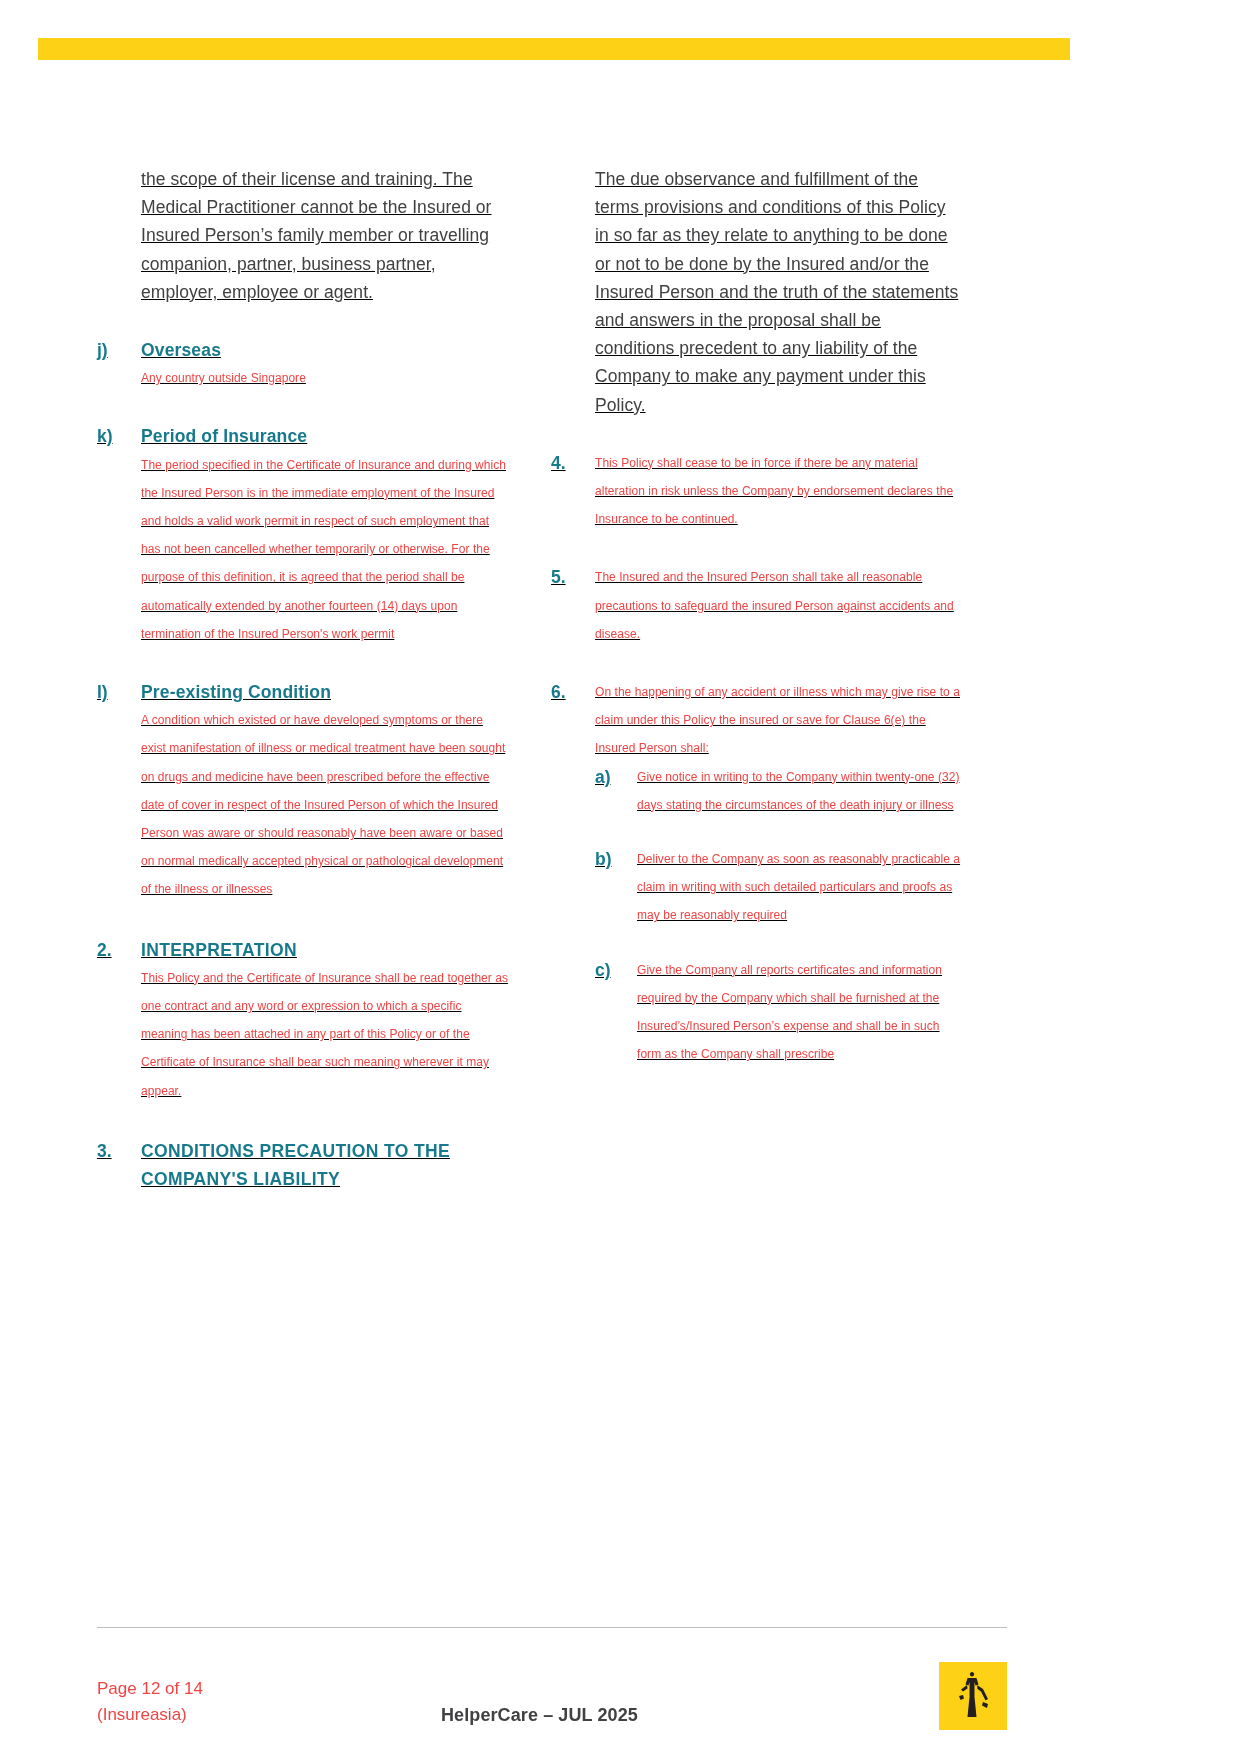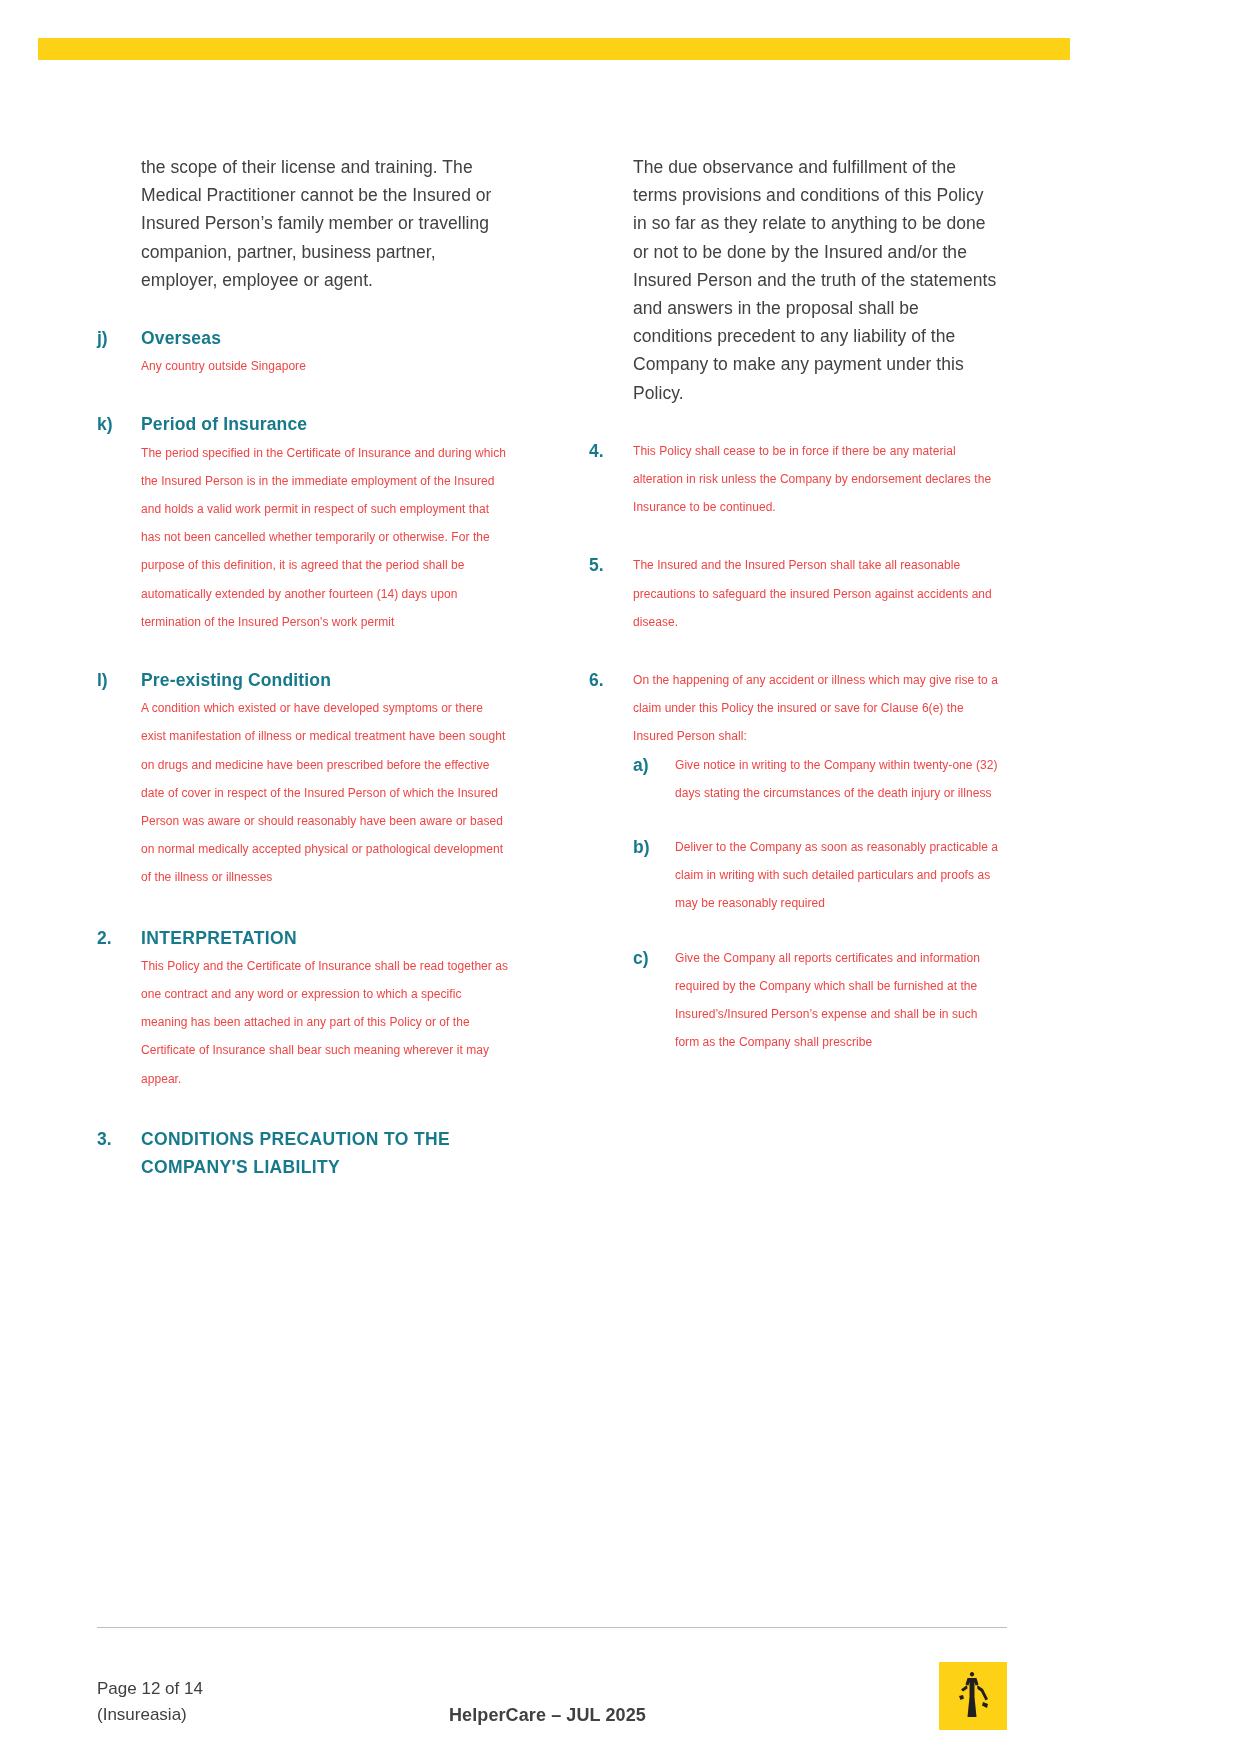--- a/index.html
+++ b/index.html
@@ -24,25 +24,26 @@
     top: 38px;
     width: 1032px;
     height: 22px;
     background: #FCD116;
   }
 
   
   .columns {
     position: absolute;
     left: 97px;
-    top: 153px;
+    top: 165px;
     width: 910px;
     display: flex;
-    gap: 80px;
+    gap: 42px;
     align-items: flex-start;
+    text-decoration: underline;
   }
   .col {
     width: 412px;
     flex: 0 0 412px;
   }
 
   
   .para {
     font-size: 17.5px;
     line-height: 28.2px;
@@ -110,25 +111,25 @@
     top: 1648px;
     width: 910px;
     height: 90px;
   }
   .footer-left {
     position: absolute;
     left: 0;
     top: 28px;
     font-size: 17px;
     line-height: 26px;
-    color: #404040;
+    color: #ef4444;
   }
   .footer-center {
     position: absolute;
-    left: 352px;
+    left: 344px;
     top: 54px;
     font-size: 18px;
     line-height: 26px;
     color: #414042;
     font-weight: bold;
     letter-spacing: 0.1px;
   }
   .footer-logo {
     position: absolute;
     right: 0;

